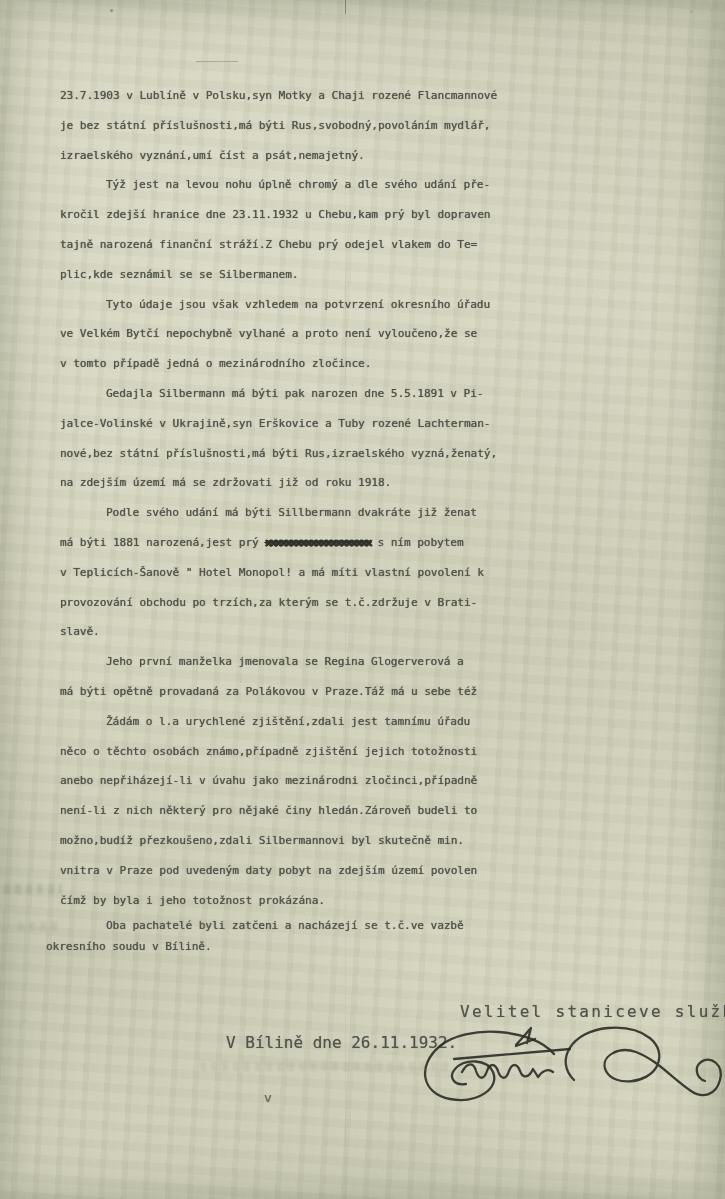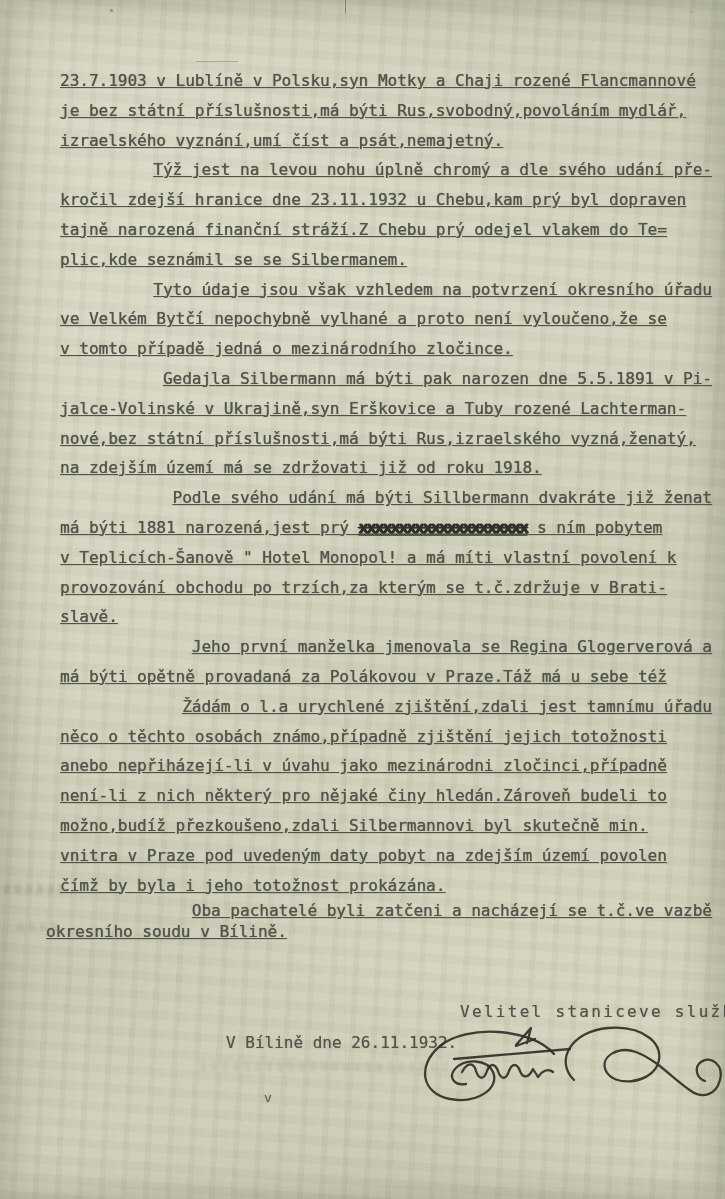--- a/index.html
+++ b/index.html
@@ -18,30 +18,29 @@
     font-family:"DejaVu Sans Mono","Liberation Mono",monospace;
   }
   
   .page::before{
     content:"";position:absolute;inset:0;pointer-events:none;
     background-image:
       repeating-linear-gradient(93deg, rgba(255,255,250,0.05) 0 7px, rgba(120,126,100,0.05) 7px 13px, rgba(255,255,250,0.03) 13px 22px),
       repeating-linear-gradient(4deg, rgba(118,124,98,0.04) 0 9px, rgba(250,250,240,0.04) 9px 19px);
   }
   .doc{
-    position:absolute;left:60px;top:66px;width:652px;
-    font-size:16px;line-height:29.8px;
+    position:absolute;left:60px;top:81px;width:652px;
+    font-size:11px;line-height:29.8px;
     color:#51544b;
     text-shadow:0 0 1px rgba(66,69,59,0.6), 0.5px 0.4px 0.6px rgba(66,69,59,0.35);
     filter:blur(0.24px);
-    text-decoration:underline;
   }
   .para{margin:0;}
   .line{white-space:pre;min-height:29.8px;}
-  .line.indent{padding-left:46px;text-align:right;}
+  .line.indent{padding-left:46px;}
   .para.tight{}
   .para.tight .line{line-height:21px;min-height:21px;}
   .struck{
     color:#30312a;letter-spacing:-1.6px;
     text-decoration:line-through;
     text-shadow:0 0 1px #30312a, 1px 0 0 #30312a, -1px 0 0 #30312a, 0 1px 0 rgba(48,49,42,0.75), 0 -1px 0 rgba(48,49,42,0.5);
   }
   .closing-text{
     position:absolute;
     font-size:16px;color:#51544b;white-space:pre;

